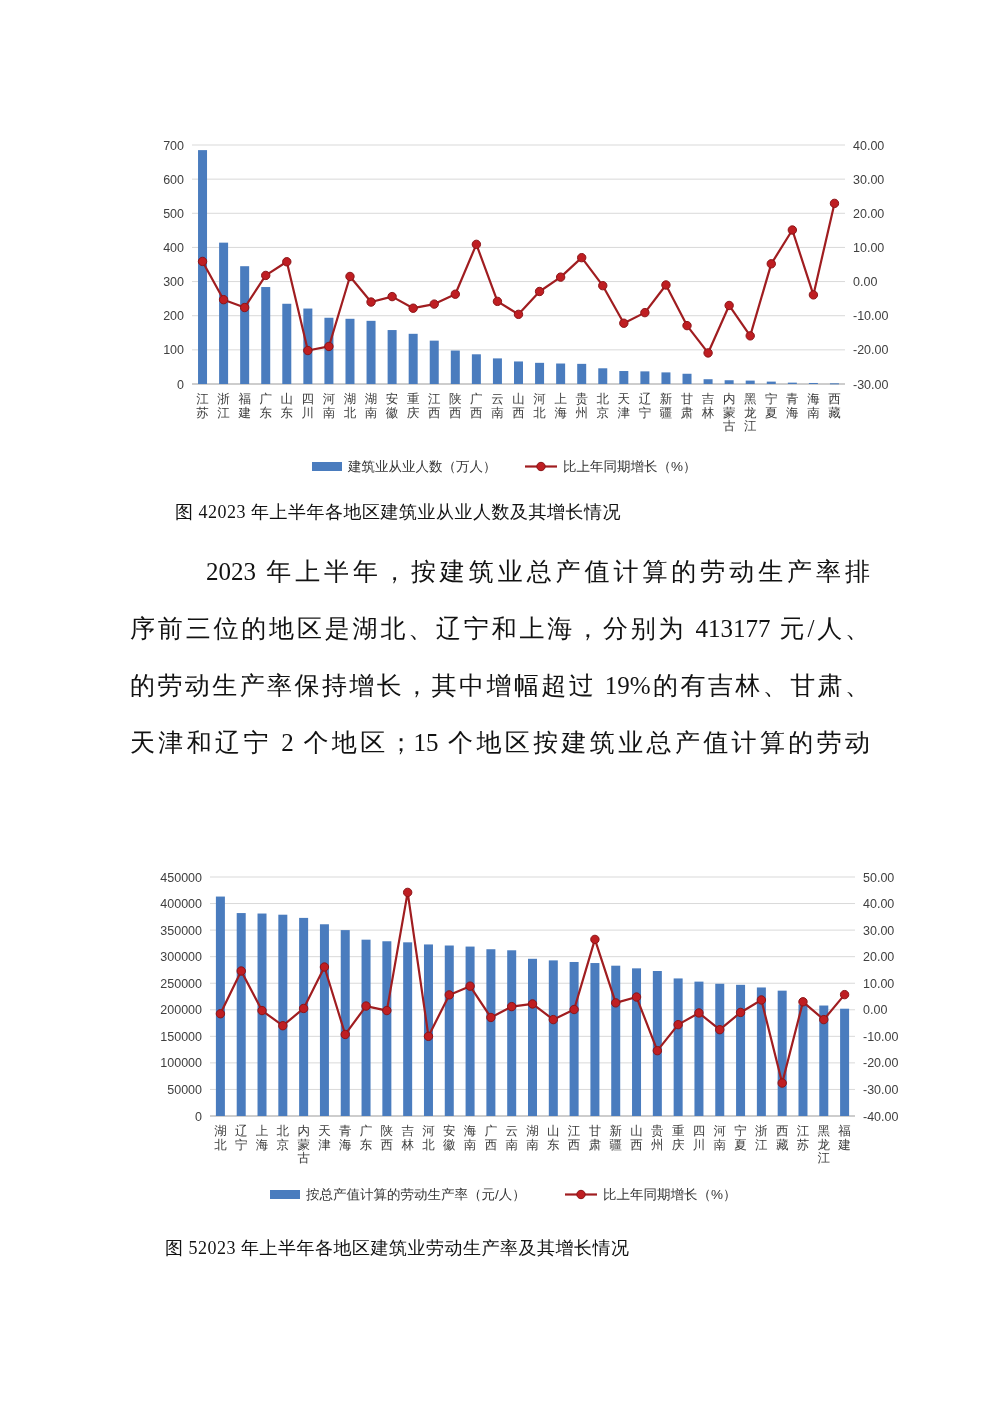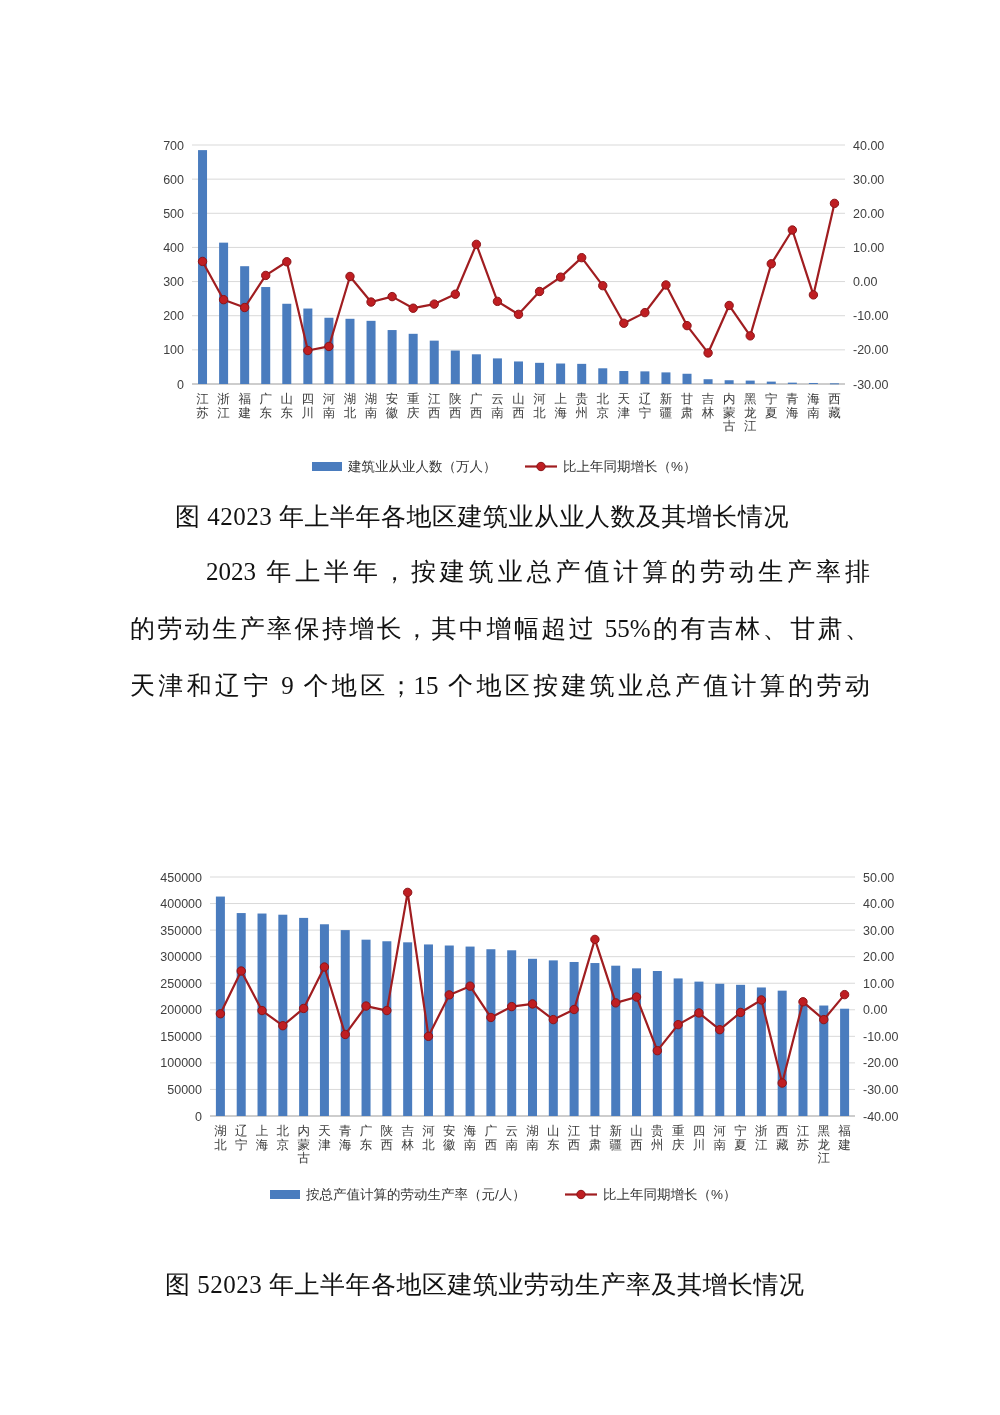--- a/index.html
+++ b/index.html
@@ -4,21 +4,21 @@
 <style>
   html,body { margin:0; padding:0; background:#ffffff; }
   .page {
     position:relative; width:1000px; height:1415px;
     background:#ffffff; overflow:hidden;
     font-family:"Liberation Serif", serif;
     color:#161616;
   }
   .chart { position:absolute; }
   .caption {
-    position:absolute; font-size:25px; letter-spacing:0.5px;
+    position:absolute; font-size:18px; letter-spacing:0.5px;
     white-space:nowrap; color:#121212;
     font-family:"Liberation Serif", serif;
   }
   .para {
     position:absolute; left:130px; top:543px; width:740px;
     font-size:25px; line-height:57px; color:#121212;font-family:Liberation Serif, serif;
   }
   .para .line { width:740px; text-align:justify; text-align-last:justify; }
   .para .line.first { text-indent:76px; }
   .para .line.last { text-align-last:left; }
@@ -201,22 +201,23 @@
           <line x1="385" x2="417" y1="336.5" y2="336.5" stroke="#a01d20" stroke-width="2.2"></line>
           <circle cx="401" cy="336.5" r="4.2" fill="#bf1e22" stroke="#8c1417" stroke-width="1"></circle>
           <text x="423" y="341" class="lg">比上年同期增长（%）</text>
         </g>
       </svg></div>
 
   <div class="caption" style="left:175px; top:500px;">图 42023 年上半年各地区建筑业从业人数及其增长情况</div>
 
   <div class="para">
     <div class="line first">2023 年上半年，按建筑业总产值计算的劳动生产率排</div>
-    <div class="line">的劳动生产率保持增长，其中增幅超过 55%的有吉林、甘肃、</div>
-    <div class="line">天津和辽宁 9 个地区；15 个地区按建筑业总产值计算的劳动</div>
+    <div class="line">序前三位的地区是湖北、辽宁和上海，分别为 413177 元/人、</div>
+    <div class="line">的劳动生产率保持增长，其中增幅超过 19%的有吉林、甘肃、</div>
+    <div class="line">天津和辽宁 2 个地区；15 个地区按建筑业总产值计算的劳动</div>
   </div>
 
   <div class="chart" id="chart2" style="left:140px; top:863px;"><svg width="760" height="360" viewBox="0 0 760 360">
         <g>
           <line x1="70" x2="715" y1="253" y2="253" stroke="#9b9b9b" stroke-width="1"></line>
           <line x1="70" x2="715" y1="226.44444444444446" y2="226.44444444444446" stroke="#d9d9d9" stroke-width="1"></line>
           <line x1="70" x2="715" y1="199.88888888888889" y2="199.88888888888889" stroke="#d9d9d9" stroke-width="1"></line>
           <line x1="70" x2="715" y1="173.33333333333334" y2="173.33333333333334" stroke="#d9d9d9" stroke-width="1"></line>
           <line x1="70" x2="715" y1="146.77777777777777" y2="146.77777777777777" stroke="#d9d9d9" stroke-width="1"></line>
           <line x1="70" x2="715" y1="120.22222222222223" y2="120.22222222222223" stroke="#d9d9d9" stroke-width="1"></line>
@@ -384,15 +385,15 @@
         </g>
         <g>
           <rect x="130" y="327" width="30" height="9" fill="#4a7cbe"></rect>
           <text x="166" y="336" class="lg">按总产值计算的劳动生产率（元/人）</text>
           <line x1="425" x2="457" y1="331.5" y2="331.5" stroke="#a01d20" stroke-width="2.2"></line>
           <circle cx="441" cy="331.5" r="4.2" fill="#bf1e22" stroke="#8c1417" stroke-width="1"></circle>
           <text x="463" y="336" class="lg">比上年同期增长（%）</text>
         </g>
       </svg></div>
 
-  <div class="caption" style="left:165px; top:1268px;">图 52023 年上半年各地区建筑业劳动生产率及其增长情况</div>
+  <div class="caption" style="left:165px; top:1236px;">图 52023 年上半年各地区建筑业劳动生产率及其增长情况</div>
 
 </div>
 
 </body></html>

